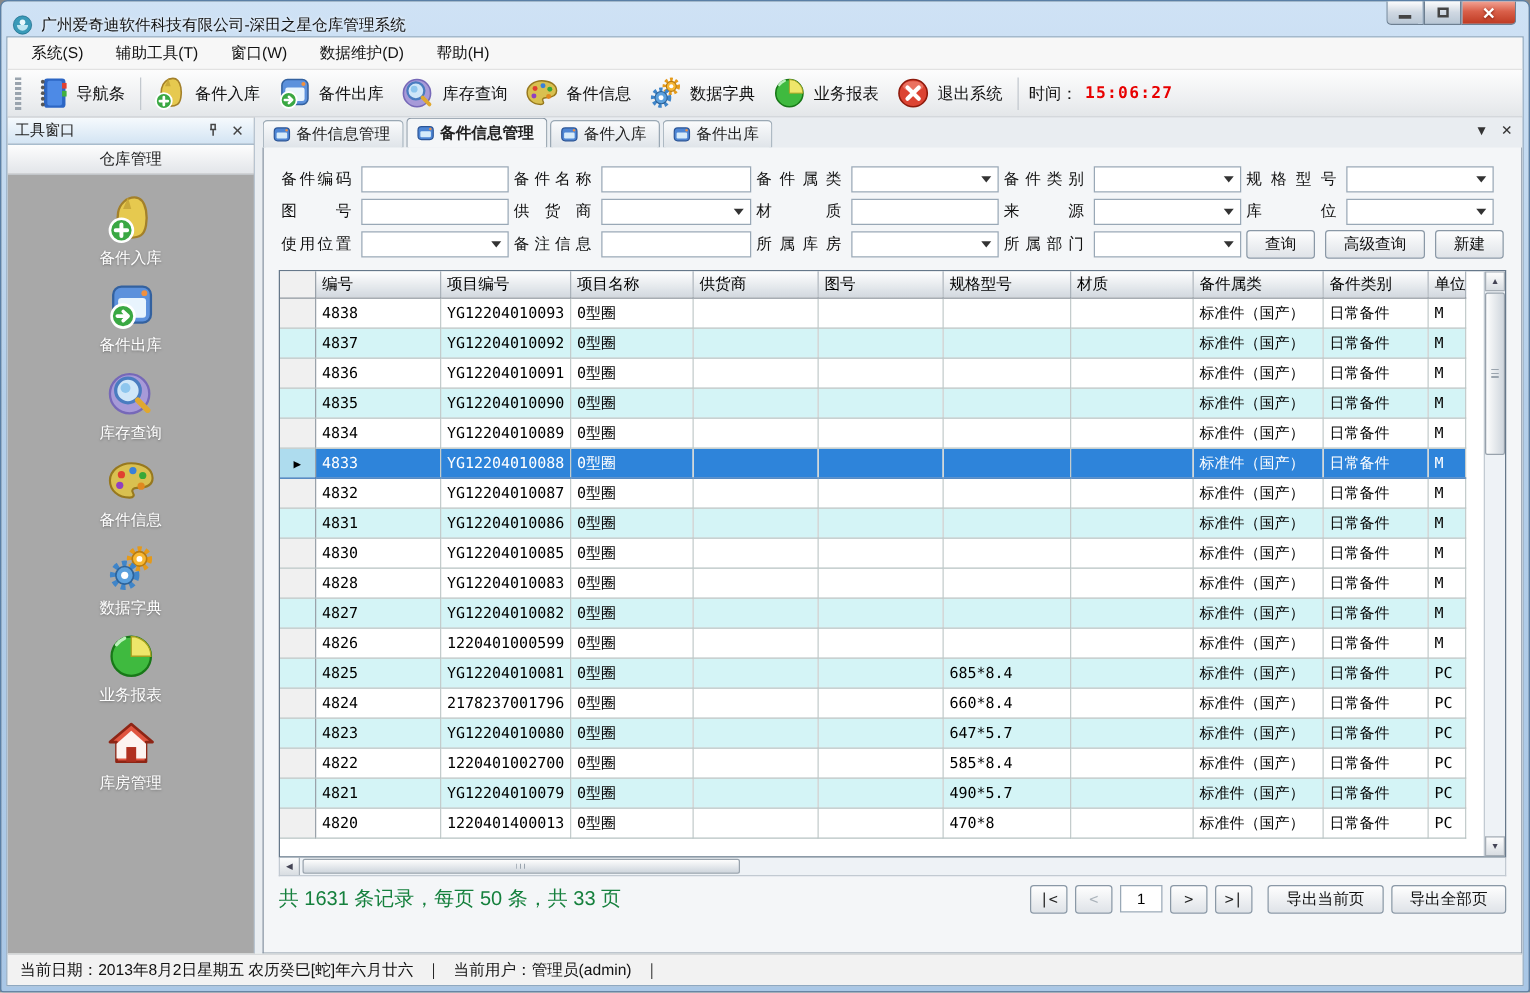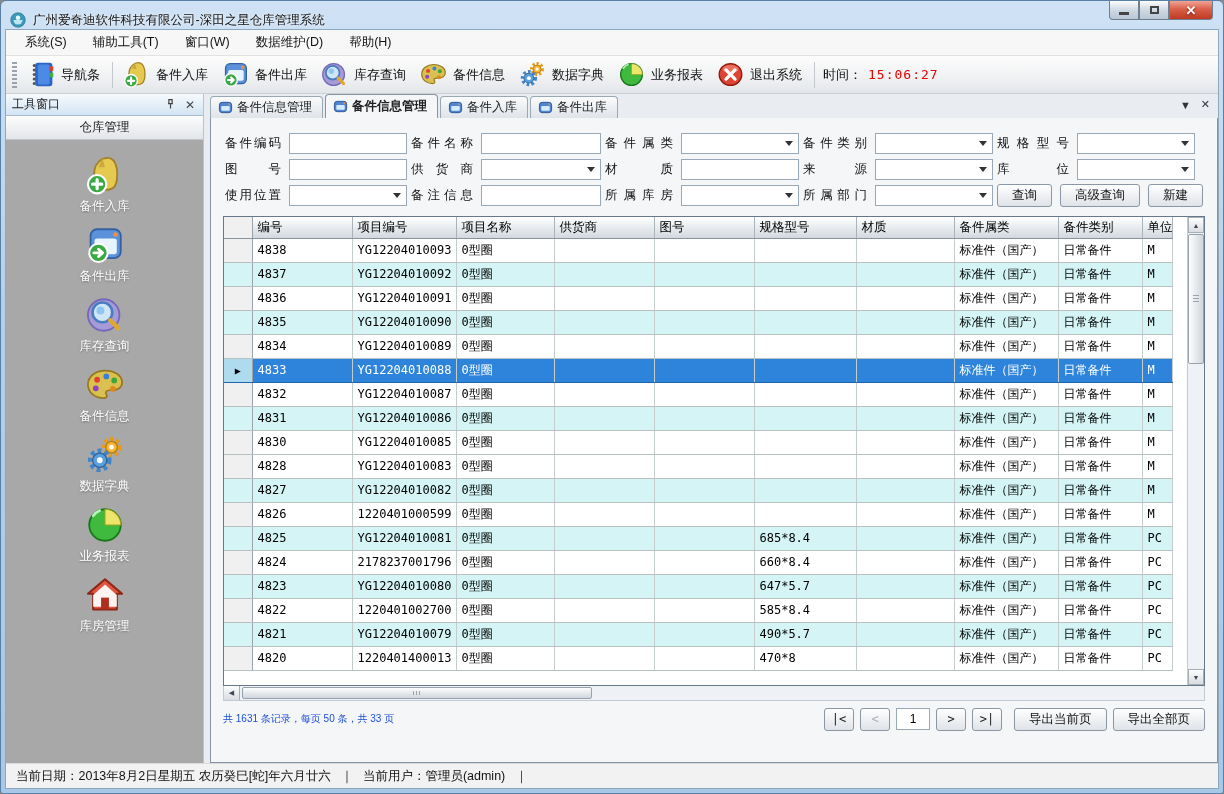--- a/index.html
+++ b/index.html
@@ -27,21 +27,21 @@
 
   
   .toolbar { height:38px; background:linear-gradient(#fdfdfd,#eceef0 70%,#e3e6e9); border-bottom:1px solid #cdd1d5; display:flex; align-items:center; padding:0 4px; flex:0 0 38px; }
   .tool-grip { width:5px; height:26px; margin:0 5px 0 2px; background:repeating-linear-gradient(#9aa4ae 0 2px, transparent 2px 4px); }
   .tool-btn { display:flex; align-items:center; gap:5px; padding:2px 8px 2px 5px; font-size:13px; color:#111; cursor:default;font-family:Liberation Serif, serif; }
   .tool-btn .ic { width:29px; height:29px; display:inline-block; }
   .tool-btn .ic svg { width:100%; height:100%; }
   .tool-sep { width:1px; height:26px; background:#c2c8ce; margin:0 4px; }
   .tool-time { display:flex; align-items:center; font-size:13px; margin-left:4px; }
   .time-label { color:#111; }
-  .time-value { color:#e80000; font-weight:normal; font-family:"DejaVu Sans Mono", monospace; margin-left:6px; letter-spacing:1px; }
+  .time-value { color:#e80000; font-weight:bold; font-family:"DejaVu Sans Mono", monospace; margin-left:6px; letter-spacing:1px; }
 
   
   .workspace { flex:1; display:flex; overflow:hidden; }
 
   
   .sidebar { width:198px; flex:0 0 198px; display:flex; flex-direction:column; border-right:1px solid #b8c4d0; background:#a8a8a8; }
   .sb-header { height:22px; flex:0 0 22px; background:linear-gradient(#f6fafd,#d3e4f3); border-bottom:1px solid #a8bccd; display:flex; align-items:center; padding:0 6px; font-size:12px; color:#222; }
   .sb-header .spacer { flex:1; }
   .sb-hicon { width:14px; height:14px; margin-left:6px; color:#444; font-size:12px; line-height:14px; text-align:center; }
   .sb-group { height:24px; flex:0 0 24px; background:linear-gradient(#fdfdfd,#e2e5e9); border-bottom:1px solid #c2c6ca; text-align:center; font-size:12.5px; color:#222; line-height:23px; }
@@ -93,21 +93,21 @@
   .vscroll .vspacer { flex:1; }
 
   
   .hscroll { height:15px; background:#eef2f6; border:1px solid #c2cad2; border-top:none; display:flex; align-items:stretch; }
   .hscroll .sb-btn { width:16px; flex:0 0 16px; background:linear-gradient(#fdfdfd,#d8dde2); border-right:1px solid #a6aeb6; display:flex; align-items:center; justify-content:center; font-size:7px; color:#445; }
   .hscroll .thumb { width:350px; margin:1px 0 1px 2px; background:linear-gradient(#fdfdfd,#cfd6dd); border:1px solid #98a2ac; border-radius:2px; position:relative; }
   .hscroll .thumb::after { content:""; position:absolute; top:3px; bottom:3px; left:50%; margin-left:-4px; width:8px; background:repeating-linear-gradient(90deg,#9aa4ae 0 1px, transparent 1px 3px); }
 
   
   .pager { height:36px; flex:0 0 36px; display:flex; align-items:center; padding:0 12px; gap:6px; }
-  .pager .summary { font-size:10px; color:#1d4ed8; font-family:"Liberation Sans", sans-serif; }
+  .pager .summary { font-size:16px; color:#15803d; font-family:"Liberation Sans", sans-serif; }
   .pager .pspacer { flex:1; }
   .nav-btn { width:30px; height:23px; background:linear-gradient(#fefefe,#dfe3e8); border:1px solid #8a98a6; border-radius:3px; font-size:12px; color:#222; display:flex; align-items:center; justify-content:center; font-family:"DejaVu Sans Mono", monospace; }
   .nav-btn.disabled { color:#aab2ba; }
   .page-box { width:34px; height:22px; border:1px solid #99a8b6; background:#fff; text-align:center; font-size:12px; }
   .export-btn { margin-left:6px; }
 
   .content-bottom-spacer { flex:1; }
 
   
   .statusbar { height:25px; flex:0 0 25px; background:#f2f2f2; border-top:1px solid #d8dadc; display:flex; align-items:center; padding:0 10px; gap:10px; font-size:12.5px; color:#111; }

